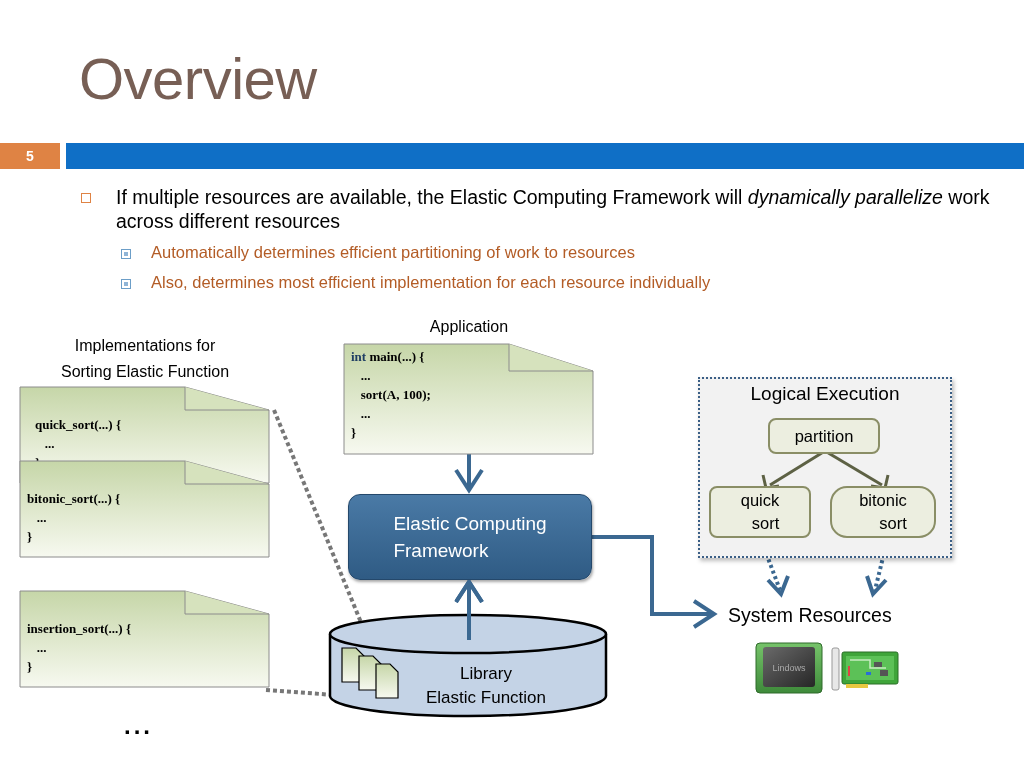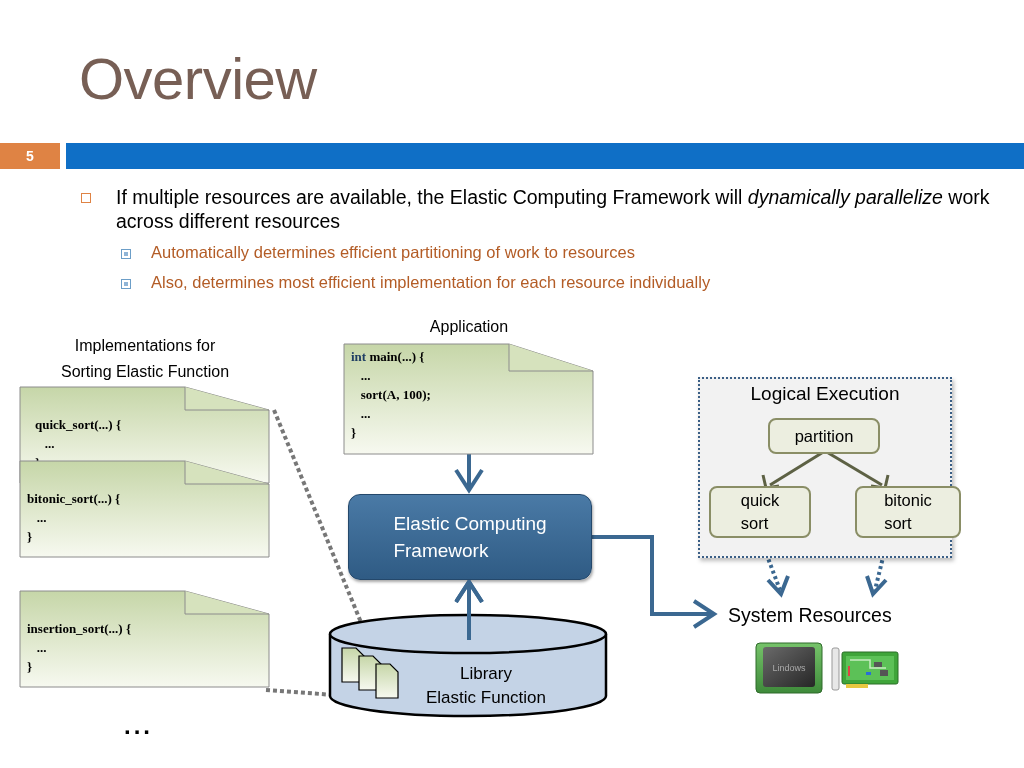--- a/index.html
+++ b/index.html
@@ -29,21 +29,21 @@
   .docbox .code { position: absolute; font-family: Liberation Serif, serif; }
 
   .ecf { left: 348px; top: 494px; width: 242px; height: 84px; border-radius: 12px;
          background: linear-gradient(#4a7aa6, #2f5b84); border: 1px solid #24486b;
          box-shadow: 1px 2px 3px rgba(0,0,0,0.35);
          color: #fff; font-size: 19px; text-align: left; display: flex; align-items: center; justify-content: center; line-height: 27px; }
 
   .logic-box { left: 698px; top: 377px; width: 250px; height: 177px; background: #f2f2f2;
                border: 2px dotted #3b5f86; box-shadow: 2px 3px 4px rgba(0,0,0,0.25); }
   .node { position: absolute; background: #eceee0; border: 2px solid #8a8e66; border-radius: 8px;
-          font-size: 16.5px; text-align: left; color: #000; display: flex; align-items: center; justify-content: center; line-height: 23px; }
+          font-size: 16.5px; text-align: right; color: #000; display: flex; align-items: center; justify-content: center; line-height: 23px; }
 
   .sysres { left: 728px; top: 604px; font-size: 19.5px; }
   .dots { left: 124px; top: 712px; font-size: 24px; font-weight: bold; letter-spacing: 3px; }
 </style>
 </head>
 <body>
 
 <div class="abs title">Overview</div>
 <div class="abs slide-num-bar">5</div>
 <div class="abs header-bar"></div>
@@ -188,21 +188,21 @@
     <line x1="125" y1="72" x2="182" y2="106" stroke="#5d6144" stroke-width="3"></line>
     <path d="M171,107 L185,109 L188,96" fill="none" stroke="#5d6144" stroke-width="3"></path>
   </svg>
   <div class="node" style="left:68px; top:39px; width:108px; height:32px;">partition</div>
   <div class="node" style="left:9px; top:107px; width:98px; height:48px;">
     <div>
         <div>quick</div>
         <div>sort</div>
       </div>
   </div>
-  <div class="node" style="left:155px; top:107px; width:102px; height:48px;">
+  <div class="node" style="left:130px; top:107px; width:102px; height:48px;border-radius:17px;">
     <div>
         <div>bitonic</div>
         <div>sort</div>
       </div>
   </div>
 </div>
 
 <div class="abs sysres">System Resources</div>
 
 <svg class="abs" style="left:754px; top:641px;" width="72" height="54">

